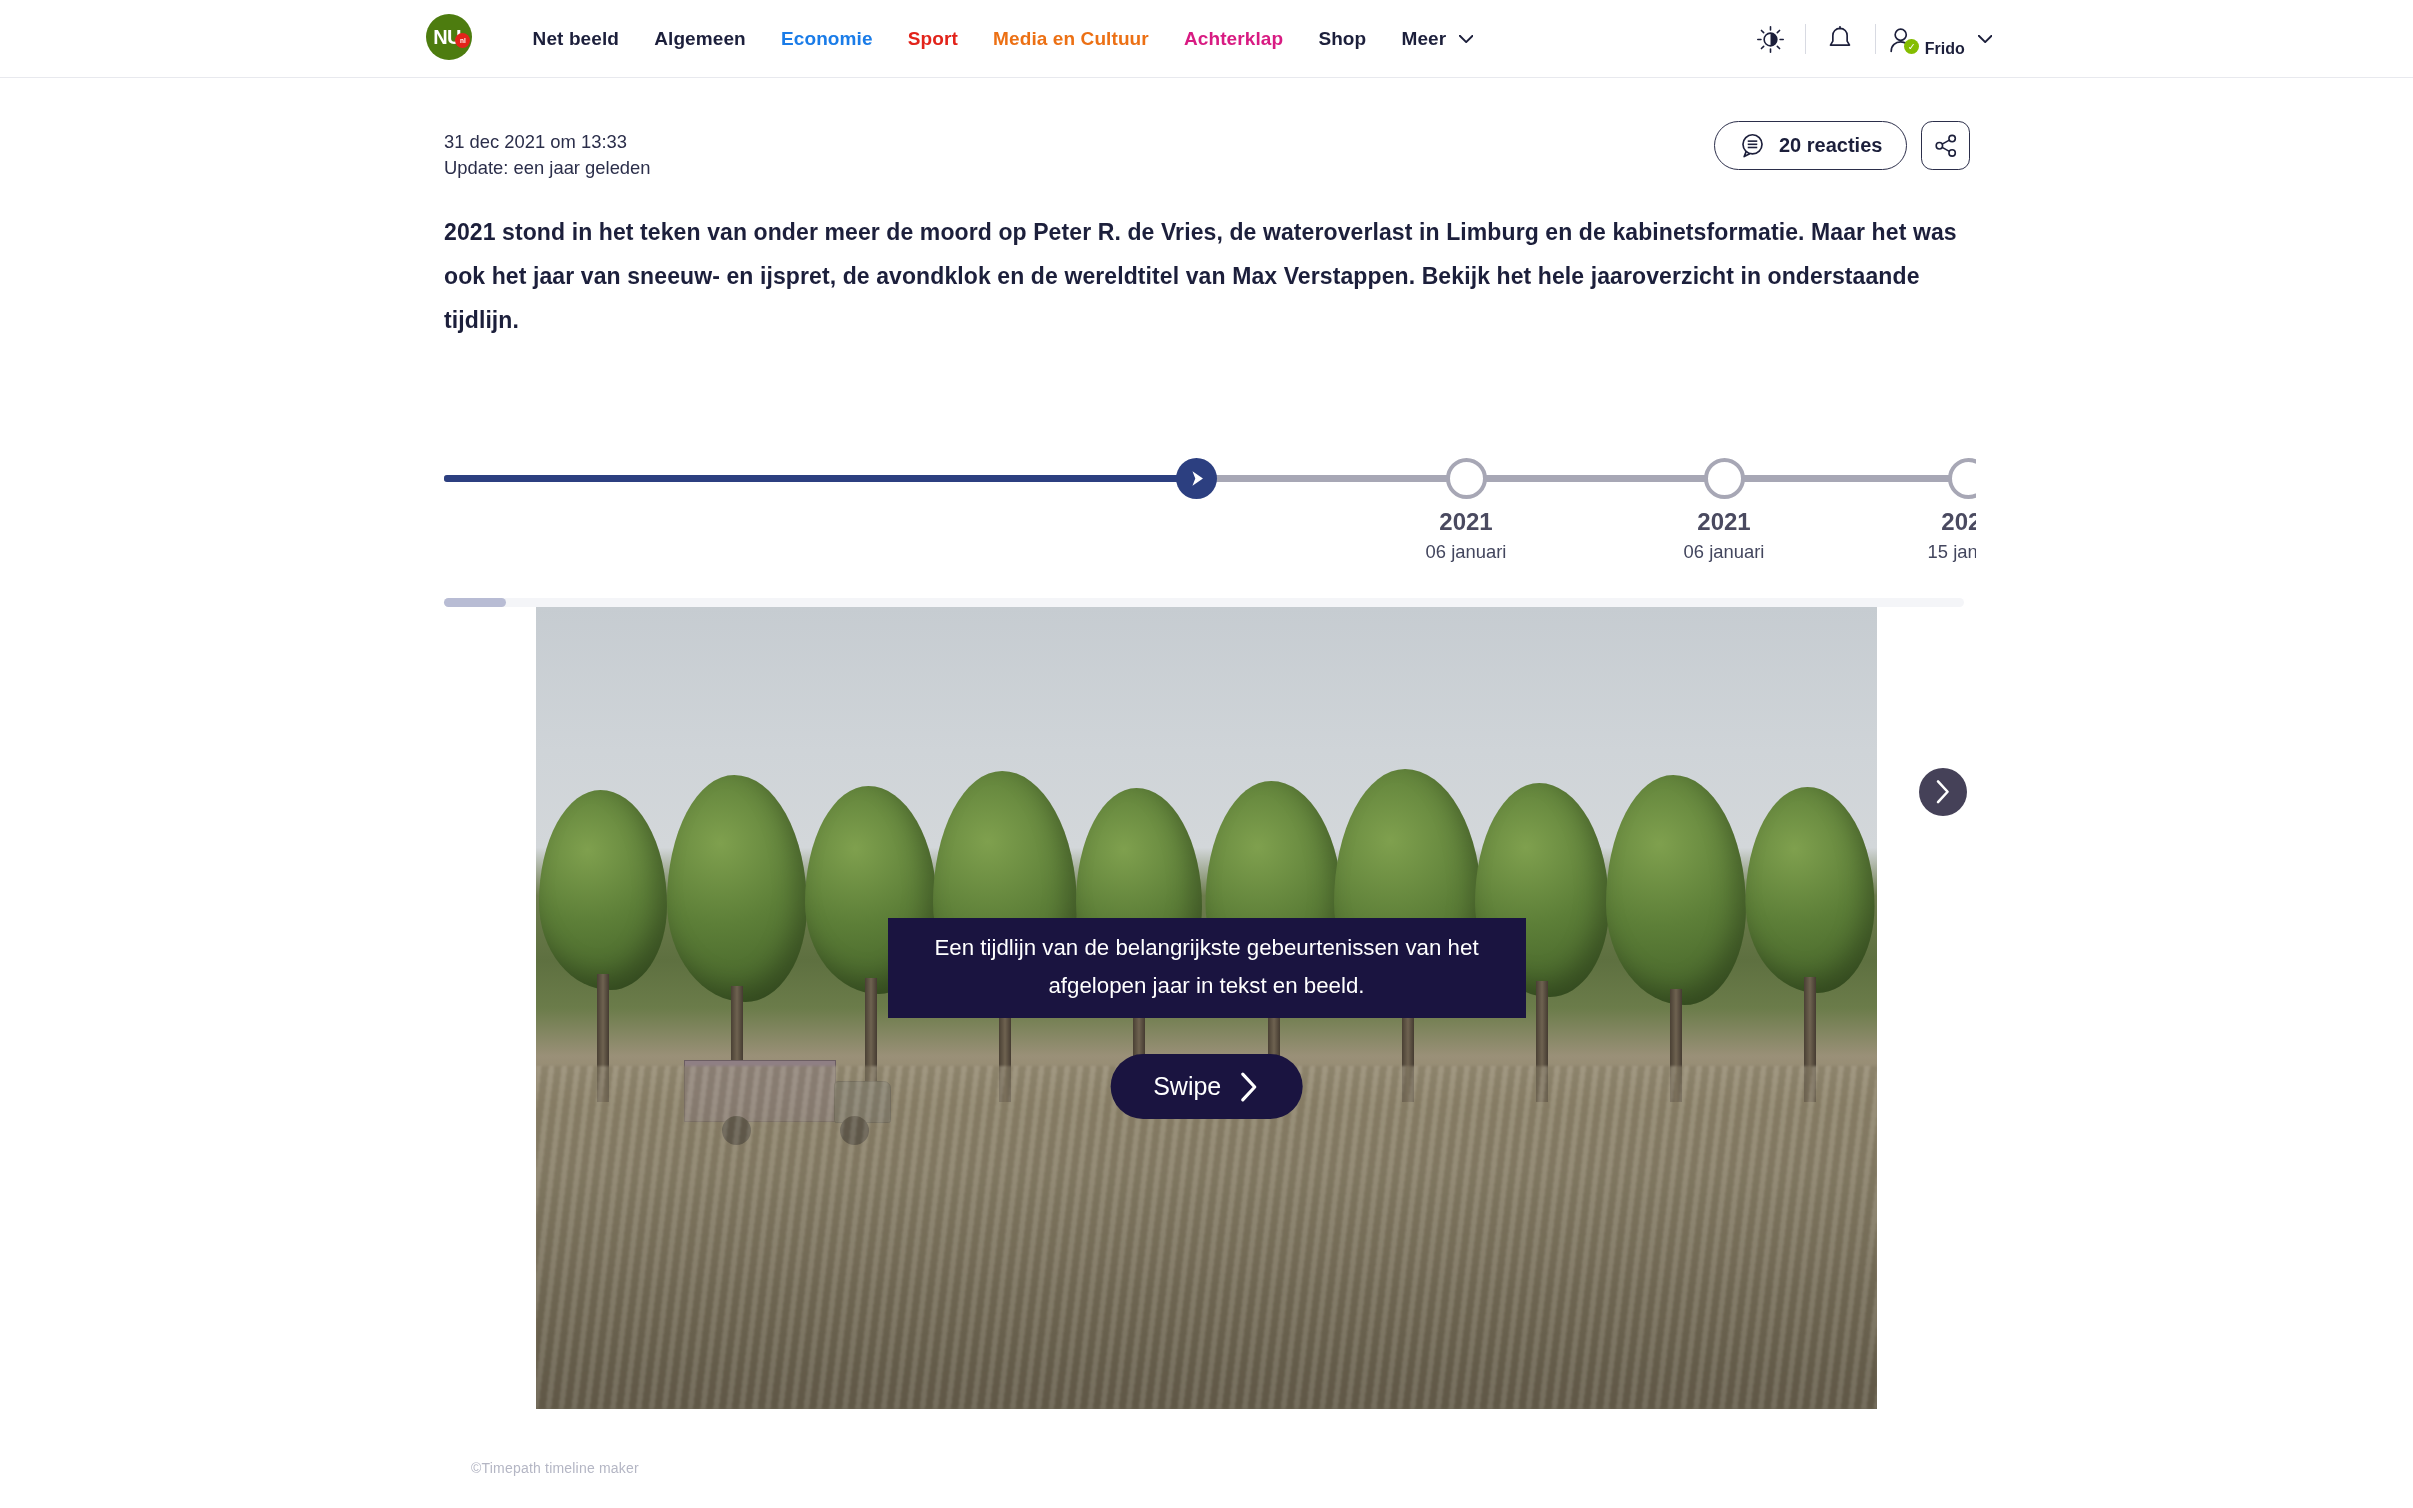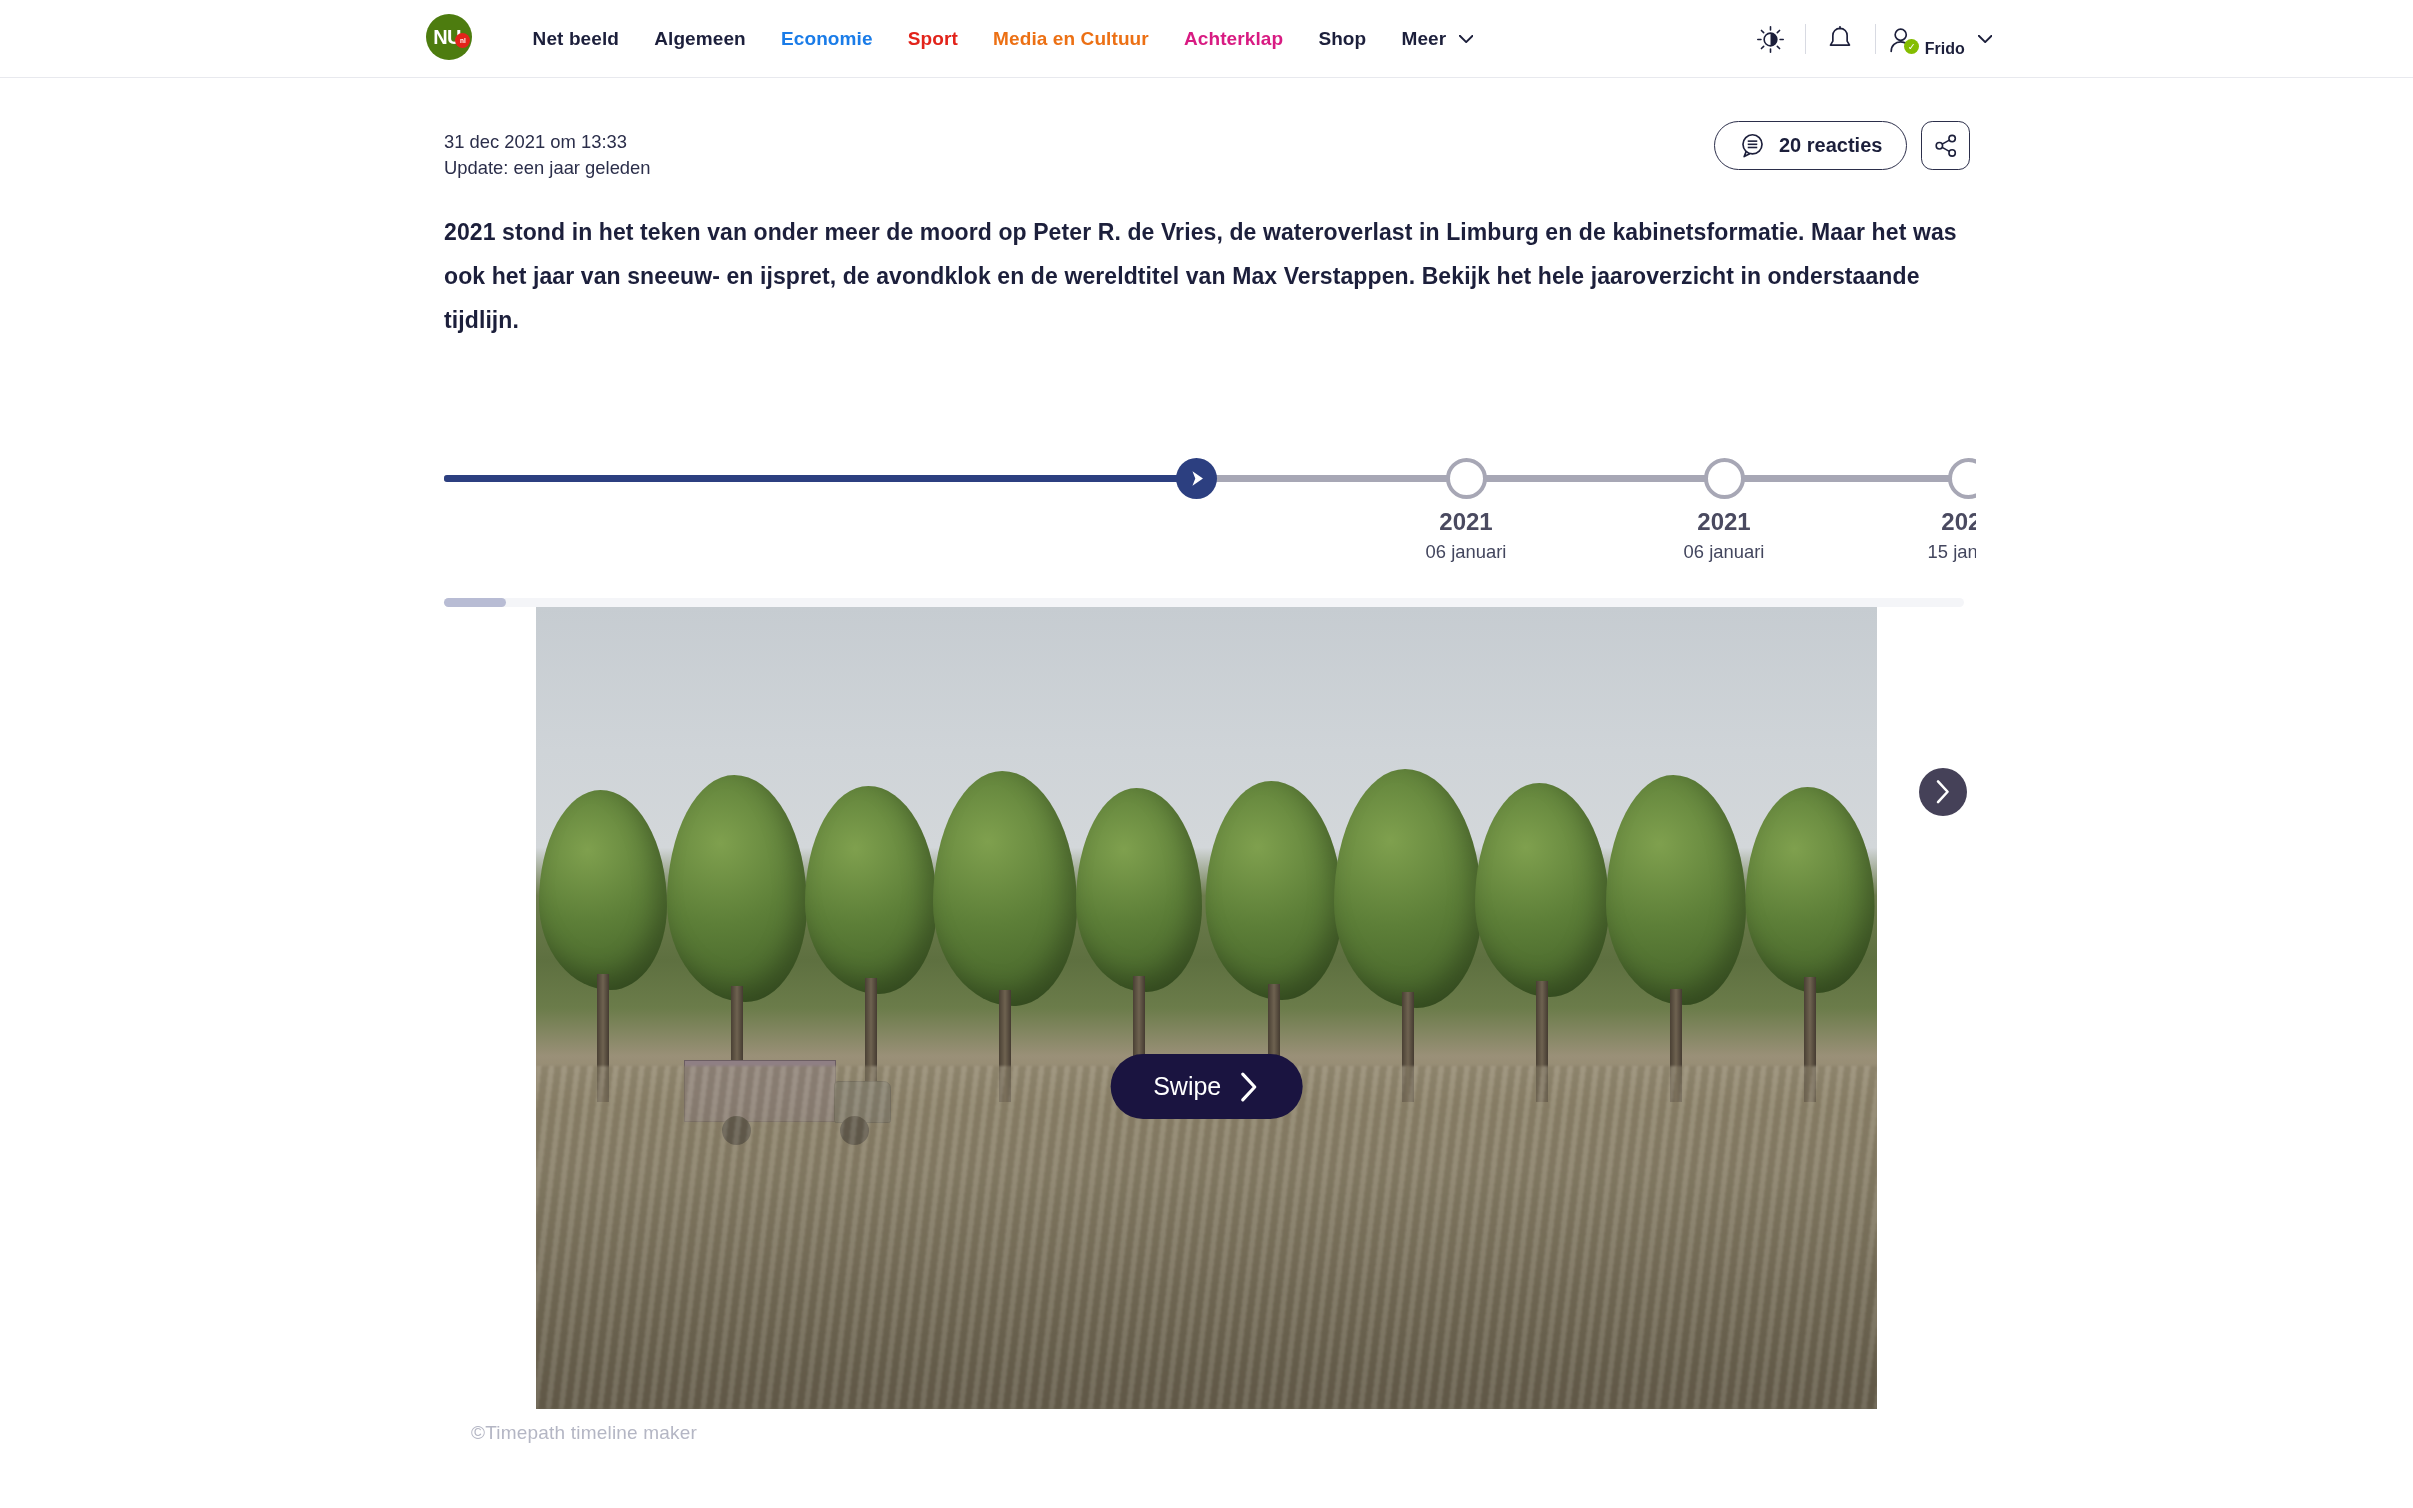--- a/index.html
+++ b/index.html
@@ -465,22 +465,22 @@
     display: flex;
     align-items: center;
     justify-content: center;
     cursor: pointer;
     z-index: 6;
   }
 
   .credit {
     position: absolute;
     left: 471px;
-    top: 1422px;
-    font-size: 19px;
+    top: 1460px;
+    font-size: 14px;
     color: #b4b6c4;
     letter-spacing: 0.2px;
   }
 
   svg { display: block; }
 </style>
 </head>
 <body>
 
 <div class="topnav">
@@ -676,20 +676,21 @@
 
   <div class="truck">
     <div class="body"></div>
     <div class="cab"></div>
     <div class="wheel w1"></div>
     <div class="wheel w2"></div>
   </div>
 
   <div class="water-sheen"></div>
 
+  <div class="hero-sub">Een tijdlijn van de belangrijkste gebeurtenissen van het afgelopen jaar in tekst en beeld.</div>
 
   <button class="swipe-btn">
     <span>Swipe</span>
     <span>
       <svg width="21" height="32" viewBox="0 0 26 40">
           <path d="M5 4 L20 20 L5 36" stroke="#ffffff" stroke-width="4" fill="none" stroke-linecap="round" stroke-linejoin="round"></path>
         </svg>
     </span>
   </button>
 </div>

